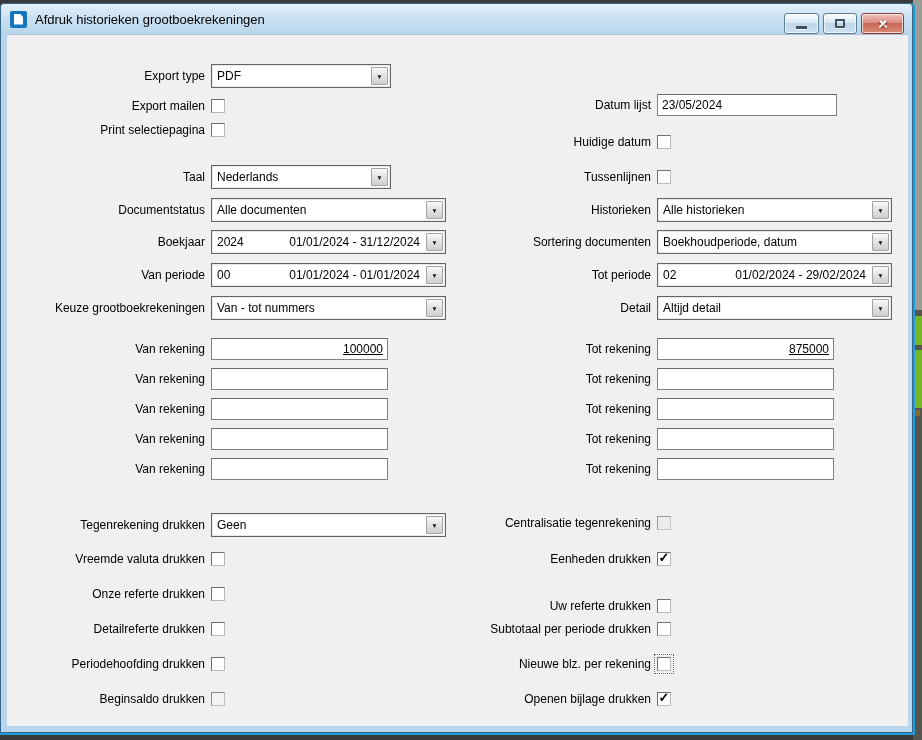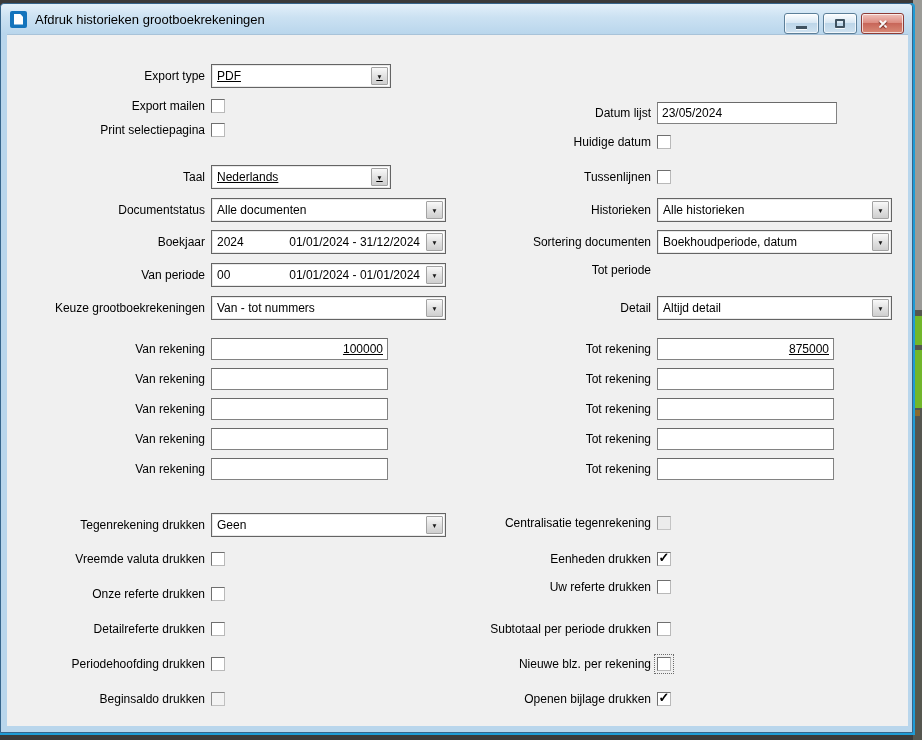--- a/index.html
+++ b/index.html
@@ -45,21 +45,21 @@
   .content { position:absolute; left:6px; top:30px; width:901px; height:692px;
              background:#f0f0f0; border-top:1px solid #a8c3d9; }
 
   .cell { position:absolute; display:flex; align-items:center; }
   .cell.cl { left:2px; } .cell.cl .lbl { width:196px; }
   .cell.cr { left:422px; } .cell.cr .lbl { width:222px; }
   .lbl { font-size:12px; color:#000; text-align:right; white-space:nowrap; flex:none; }
 
   .combo { height:24px; margin-left:6px; background:#fff; border:1px solid #646464;
            box-shadow: inset 0 0 0 1px #e9e9e9; display:flex; align-items:center; flex:none; }
-  .w180 { width:180px;text-decoration:underline; } .w235 { width:235px; }
+  .w180 { width:180px; } .w235 { width:235px; }
   .combo .val, .combo .code { font-size:12px; color:#000; padding-left:5px; white-space:nowrap; }
   .combo .code { width:52px; }
   .combo .range { flex:1; font-size:12px; color:#000; text-align:right; padding-right:6px; white-space:nowrap; }
   .cbtn { width:17px; height:18px; margin-left:auto; margin-right:2px; flex:none;
           background:linear-gradient(#f9f9f9, #e0e0e0 55%, #cfcfcf);
           border:1px solid #a3a3a3; border-radius:1px;
           display:flex; align-items:center; justify-content:center;
           font-size:6.5px; color:#1a1a1a; }
 
   .tin { height:22px; margin-left:6px; border:1px solid #828282; border-top-color:#6a6a6a;
@@ -226,21 +226,21 @@
           <span class="mark">✓</span>
         </span>
     </div>
     <div class="cell cl" style="top:657px">
       <span class="lbl">Beginsaldo drukken</span>
       <span class="cb dim">
           <span class="mark">✓</span>
         </span>
     </div>
 
-    <div class="cell cr" style="top:67px">
+    <div class="cell cr" style="top:59px">
       <span class="lbl">Datum lijst</span>
       <input class="tin tinw180" value="23/05/2024" style="">
     </div>
 
     <div class="cell cr" style="top:100px">
       <span class="lbl">Huidige datum</span>
       <span class="cb">
           <span class="mark">✓</span>
         </span>
     </div>
@@ -263,20 +263,25 @@
     <div class="cell cr" style="top:195px">
       <span class="lbl">Sortering documenten</span>
       <div class="combo w235">
         <span class="val">Boekhoudperiode, datum</span>
         <span class="cbtn">▼</span>
       </div>
     </div>
 
     <div class="cell cr" style="top:228px">
       <span class="lbl">Tot periode</span>
+      <div class="combo w235">
+        <span class="code">02</span>
+        <span class="range">01/02/2024 - 29/02/2024</span>
+        <span class="cbtn">▼</span>
+      </div>
     </div>
 
     <div class="cell cr" style="top:261px">
       <span class="lbl">Detail</span>
       <div class="combo w235">
         <span class="val">Altijd detail</span>
         <span class="cbtn">▼</span>
       </div>
     </div>
 
@@ -307,21 +312,21 @@
           <span class="mark">✓</span>
         </span>
     </div>
 
     <div class="cell cr" style="top:517px">
       <span class="lbl">Eenheden drukken</span>
       <span class="cb checked">
           <span class="mark">✓</span>
         </span>
     </div>
-    <div class="cell cr" style="top:545px">
+    <div class="cell cr" style="top:564px">
       <span class="lbl">Uw referte drukken</span>
       <span class="cb">
           <span class="mark">✓</span>
         </span>
     </div>
     <div class="cell cr" style="top:587px">
       <span class="lbl">Subtotaal per periode drukken</span>
       <span class="cb">
           <span class="mark">✓</span>
         </span>

